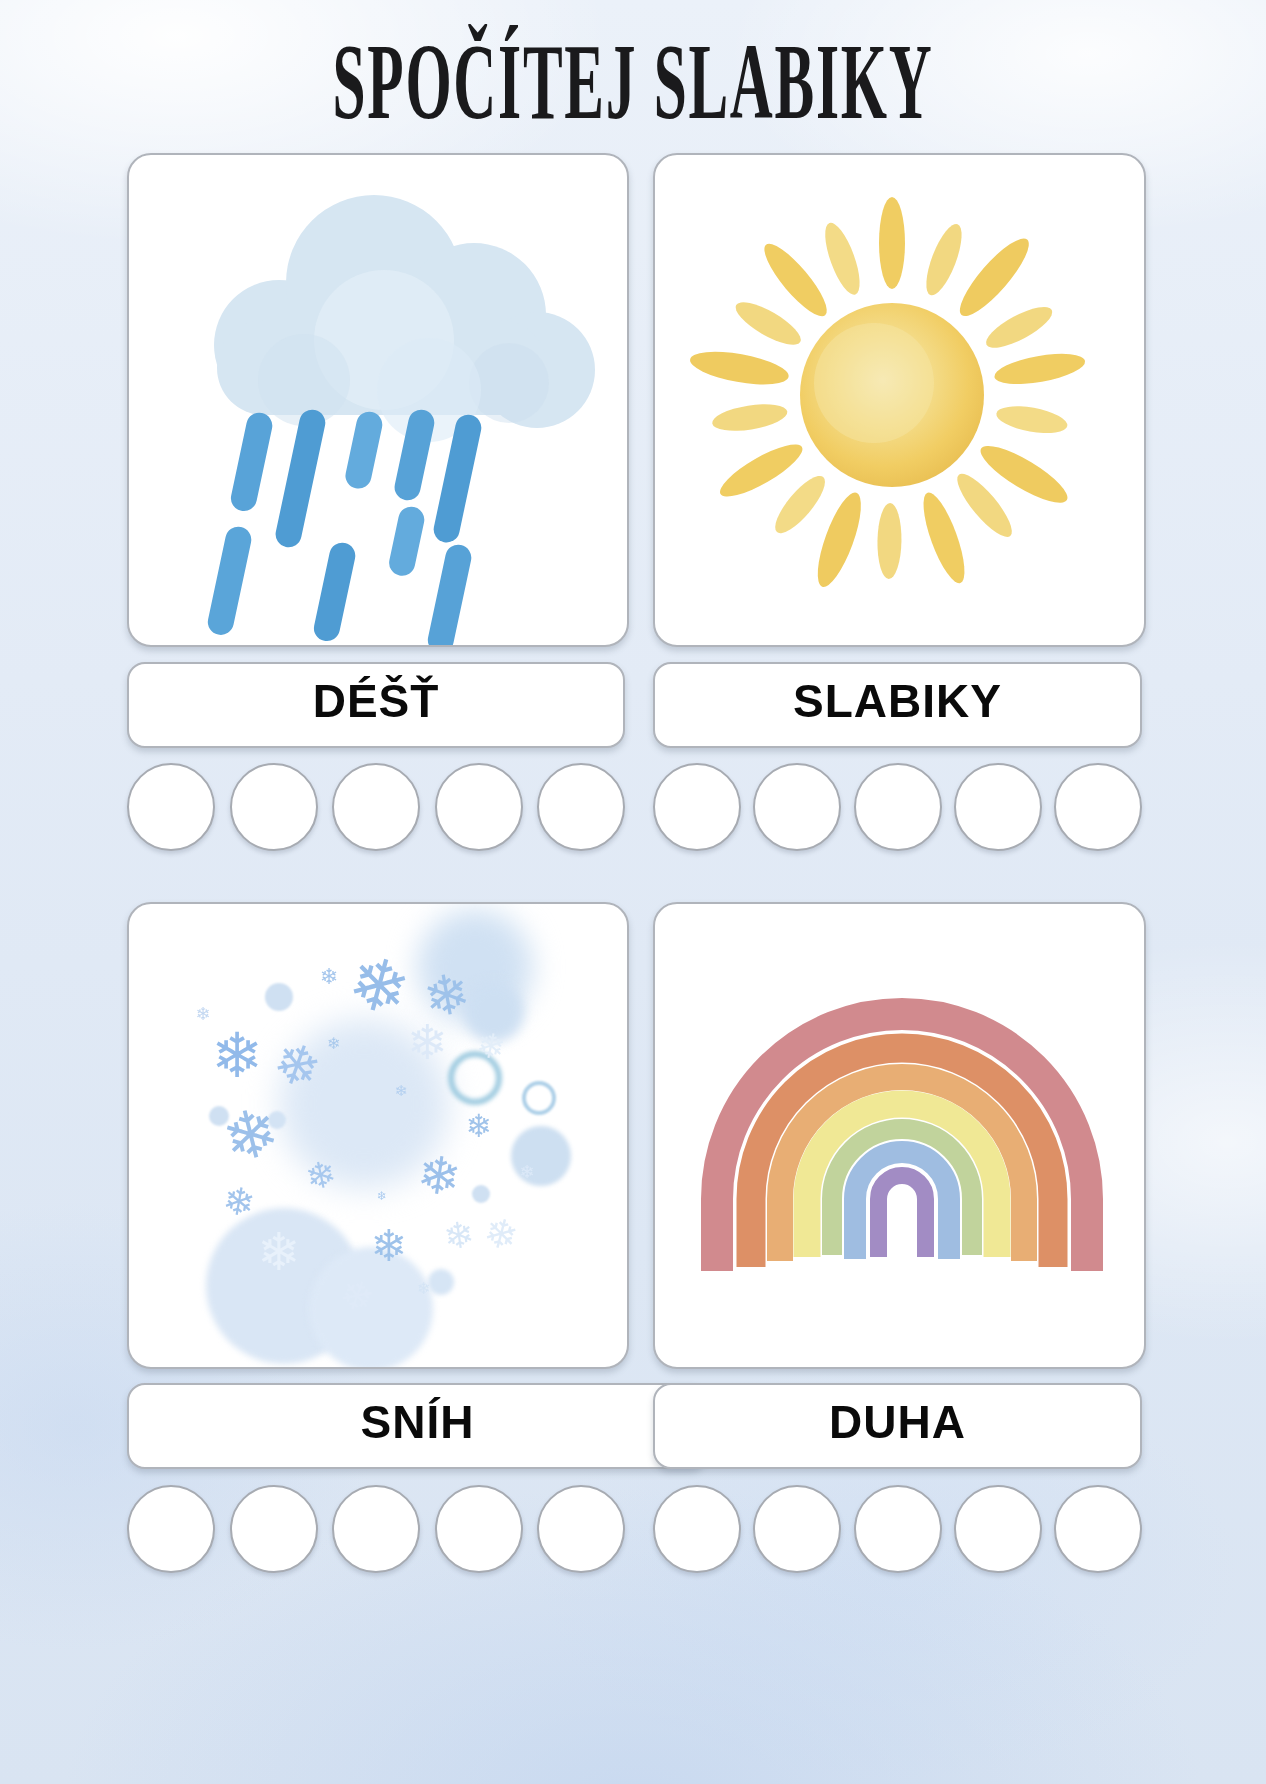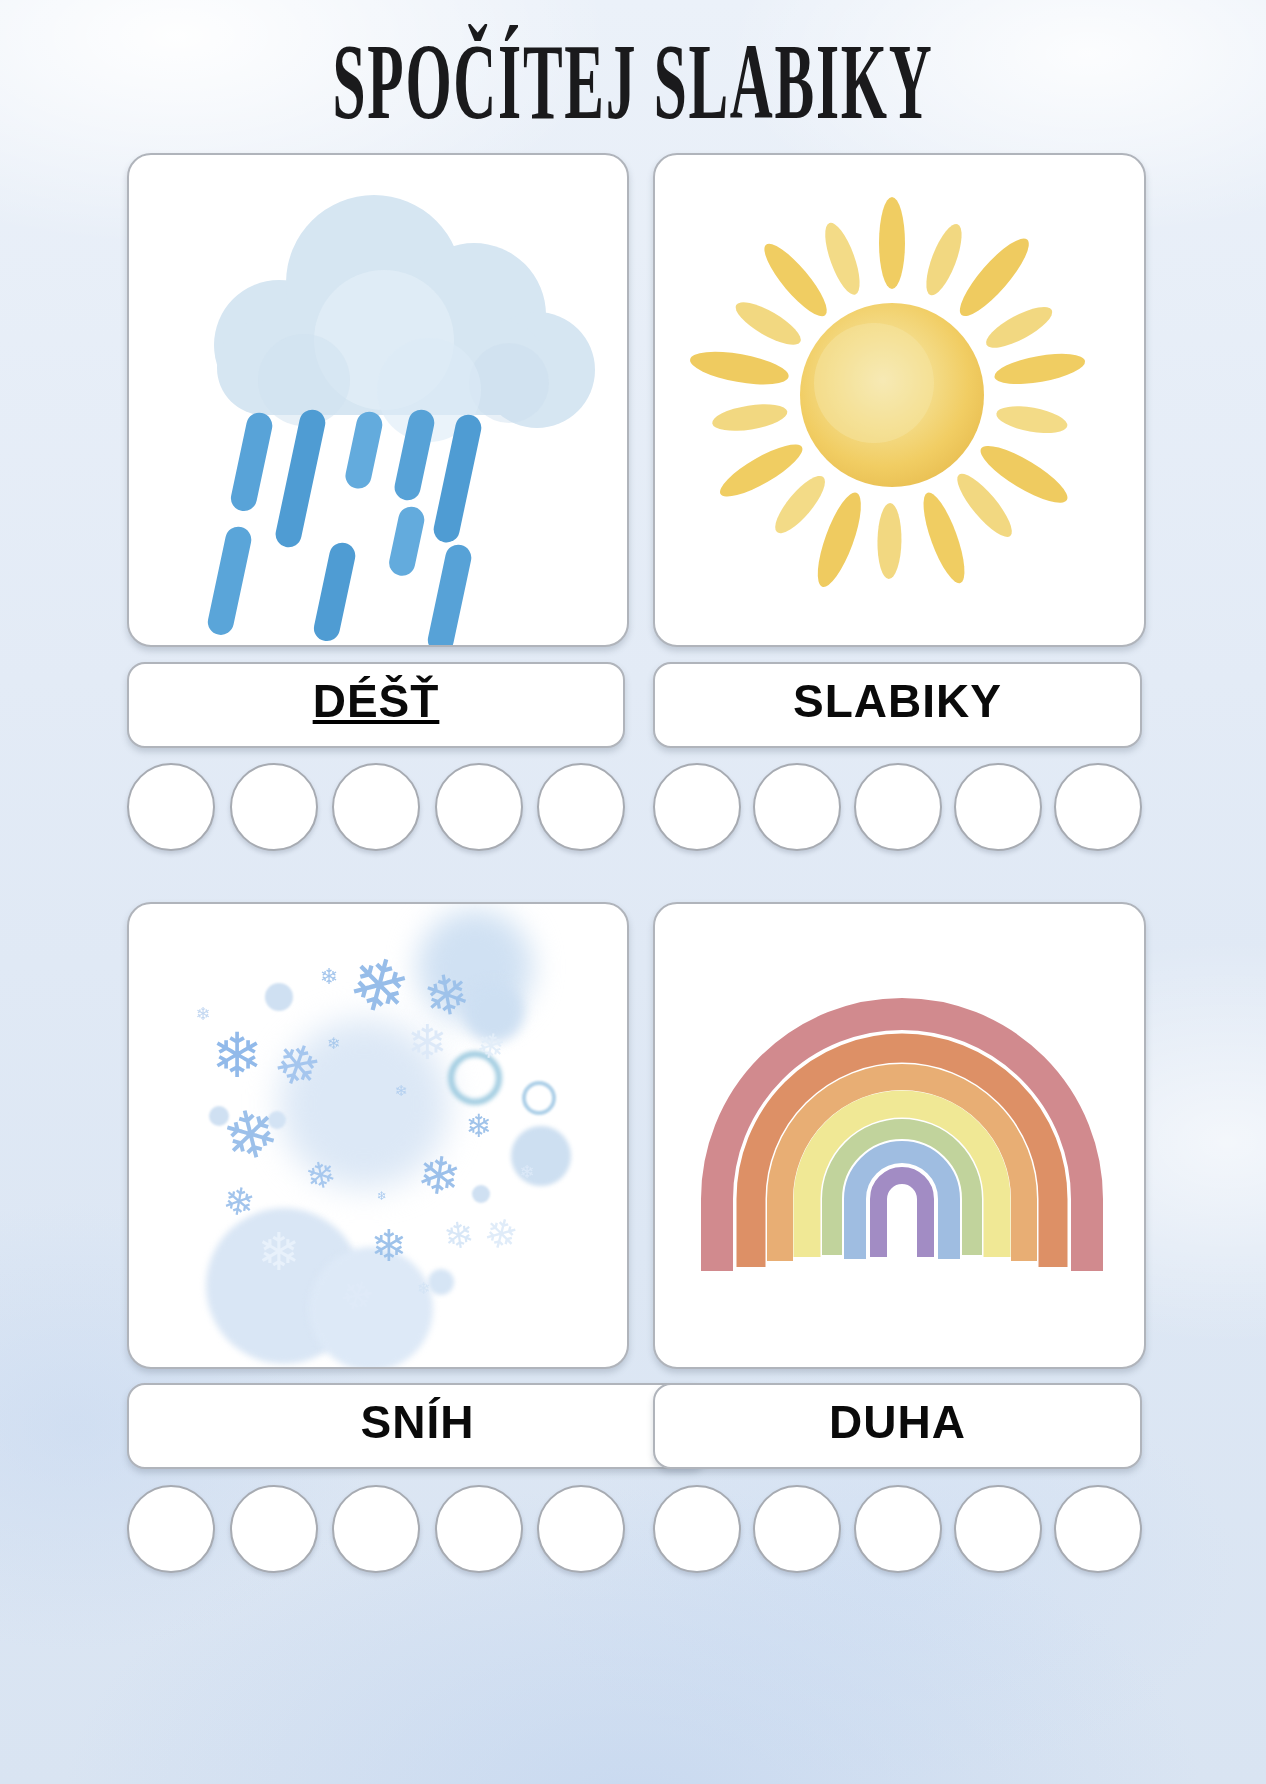--- a/index.html
+++ b/index.html
@@ -26,21 +26,21 @@
   }
   #card-rain   {left:127px;top:153px;width:498px;height:490px;}
   #card-sun    {left:653px;top:153px;width:489px;height:490px;}
   #card-snow   {left:127px;top:902px;width:498px;height:463px;}
   #card-rainbow{left:653px;top:902px;width:489px;height:463px;}
   .label-box{
     position:absolute;height:86px;background:#fff;border:2px solid #b0b4bb;border-radius:18px;
     box-shadow:0 4px 6px rgba(110,122,140,.30);
     display:flex;align-items:center;justify-content:center;padding-bottom:8px;box-sizing:border-box;
   }
-  #label-rain   {left:127px;top:662px;width:498px;text-decoration:underline;}
+  #label-rain   {left:127px;top:662px;width:498px;}
   #label-sun    {left:653px;top:662px;width:489px;}
   #label-snow   {left:127px;top:1383px;width:581px;}
   #label-rainbow{left:653px;top:1383px;width:489px;}
   .label-text{font-weight:bold;font-size:46px;letter-spacing:1px;color:#0a0a0a;}
   .slots{position:absolute;height:88px;display:flex;justify-content:space-between;}
   #slots-rain   {left:127px;top:763px;width:498px;}
   #slots-sun    {left:653px;top:763px;width:489px;}
   #slots-snow   {left:127px;top:1485px;width:498px;}
   #slots-rainbow{left:653px;top:1485px;width:489px;}
   .slot{

